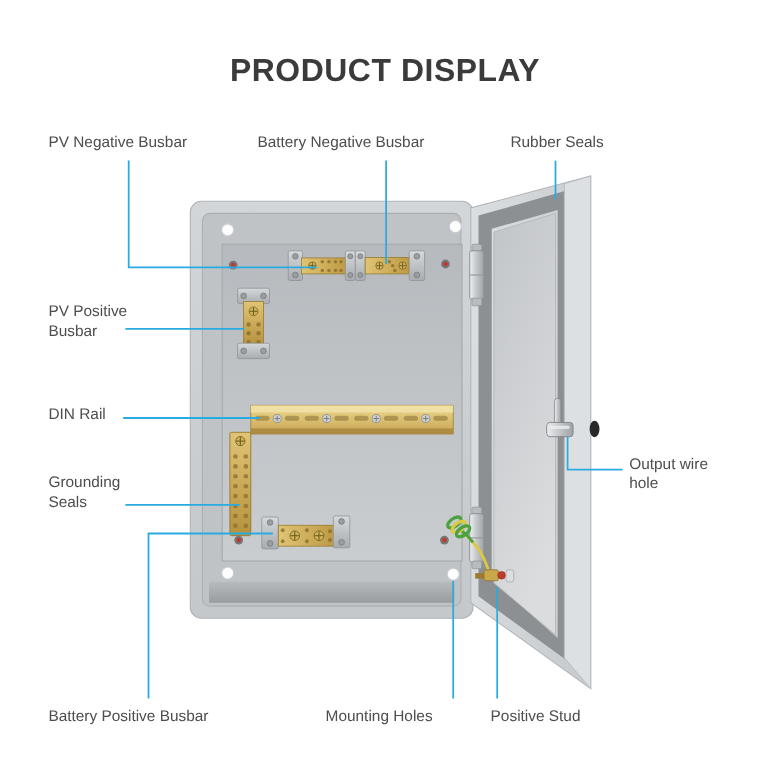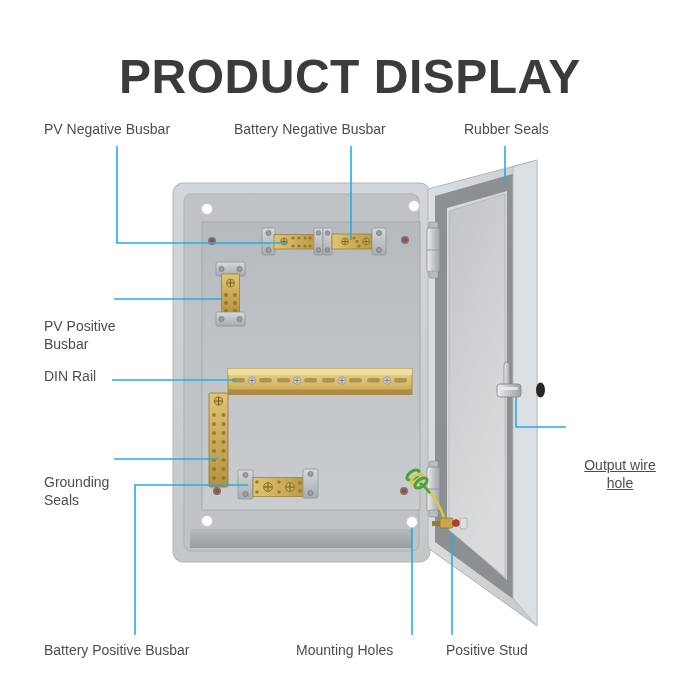--- a/index.html
+++ b/index.html
@@ -1,23 +1,23 @@
 <!DOCTYPE html>
 <html><head>
 <meta charset="utf-8">
 <style>
   html,body{margin:0;padding:0;background:#fff;}
   .canvas{position:relative;width:700px;height:700px;background:#ffffff;overflow:hidden;
           font-family:"Liberation Sans",sans-serif;}
   .scene{position:absolute;left:0;top:0;}
   .title{position:absolute;left:0;right:0;top:49px;text-align:center;
-         font-size:48px;font-weight:800;color:#3b3b3b;letter-spacing:0.5px;}
+         font-size:29px;font-weight:800;color:#3b3b3b;letter-spacing:0.5px;}
   .co-label{position:absolute;font-size:14px;line-height:1.25;color:#4d4d4d;white-space:nowrap;}
-  .co-label.wrap{white-space:normal;margin-top:44px;}
-  .ra{text-align:center;text-decoration:underline;}
+  .co-label.wrap{white-space:normal;}
+  .ra{text-align:left;}
 </style>
 </head>
 <body>
 
 <div class="canvas">
 
   <svg class="scene" width="700" height="700" viewBox="0 0 700 700">
     <defs>
       <linearGradient id="boxGrad" x1="0" y1="0" x2="0" y2="1">
         <stop offset="0" stop-color="#d3d6d9"></stop>

